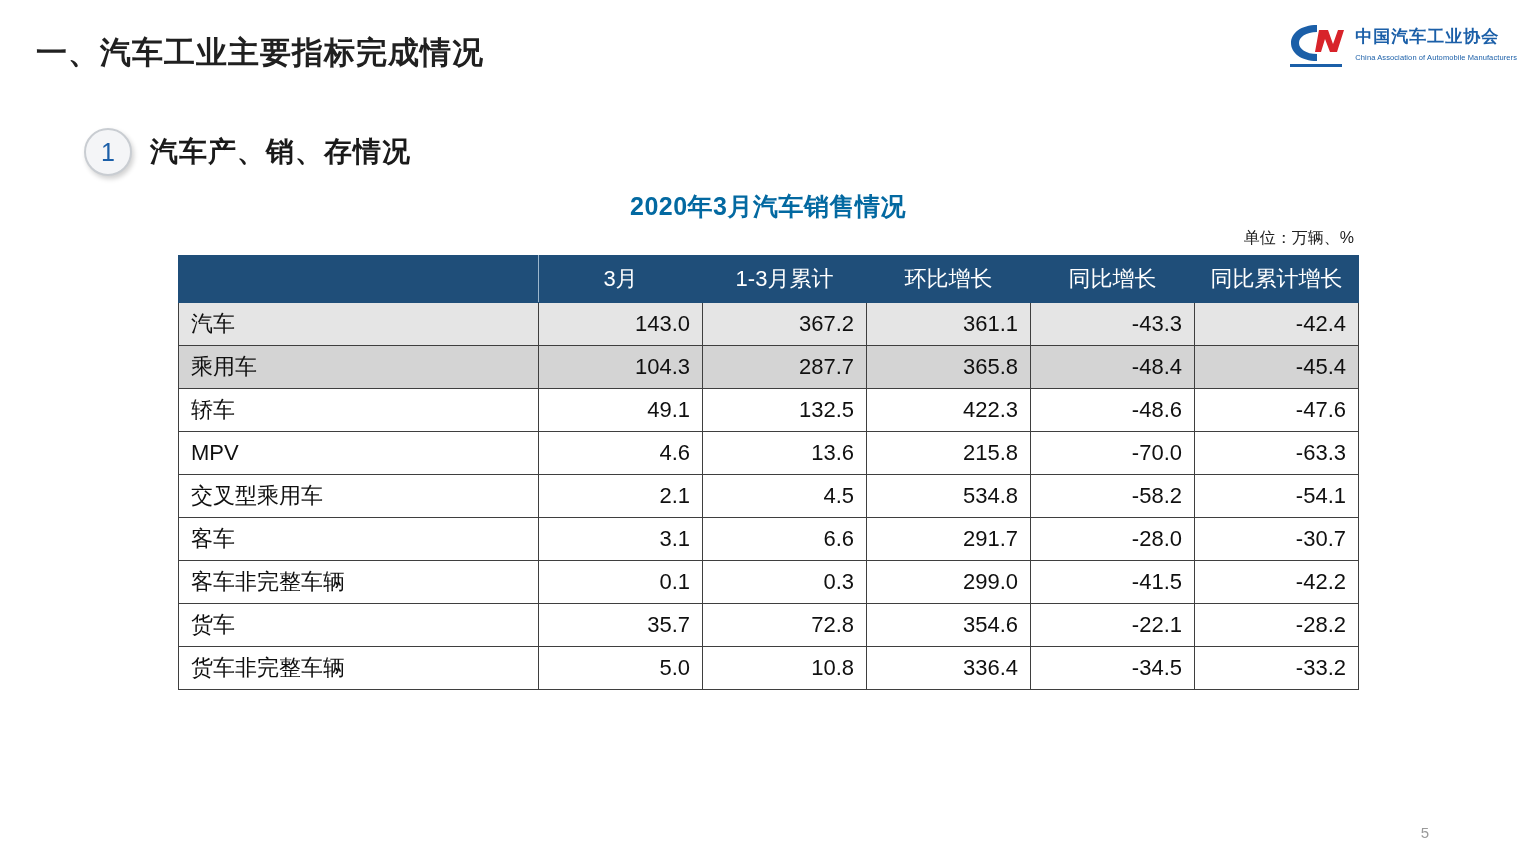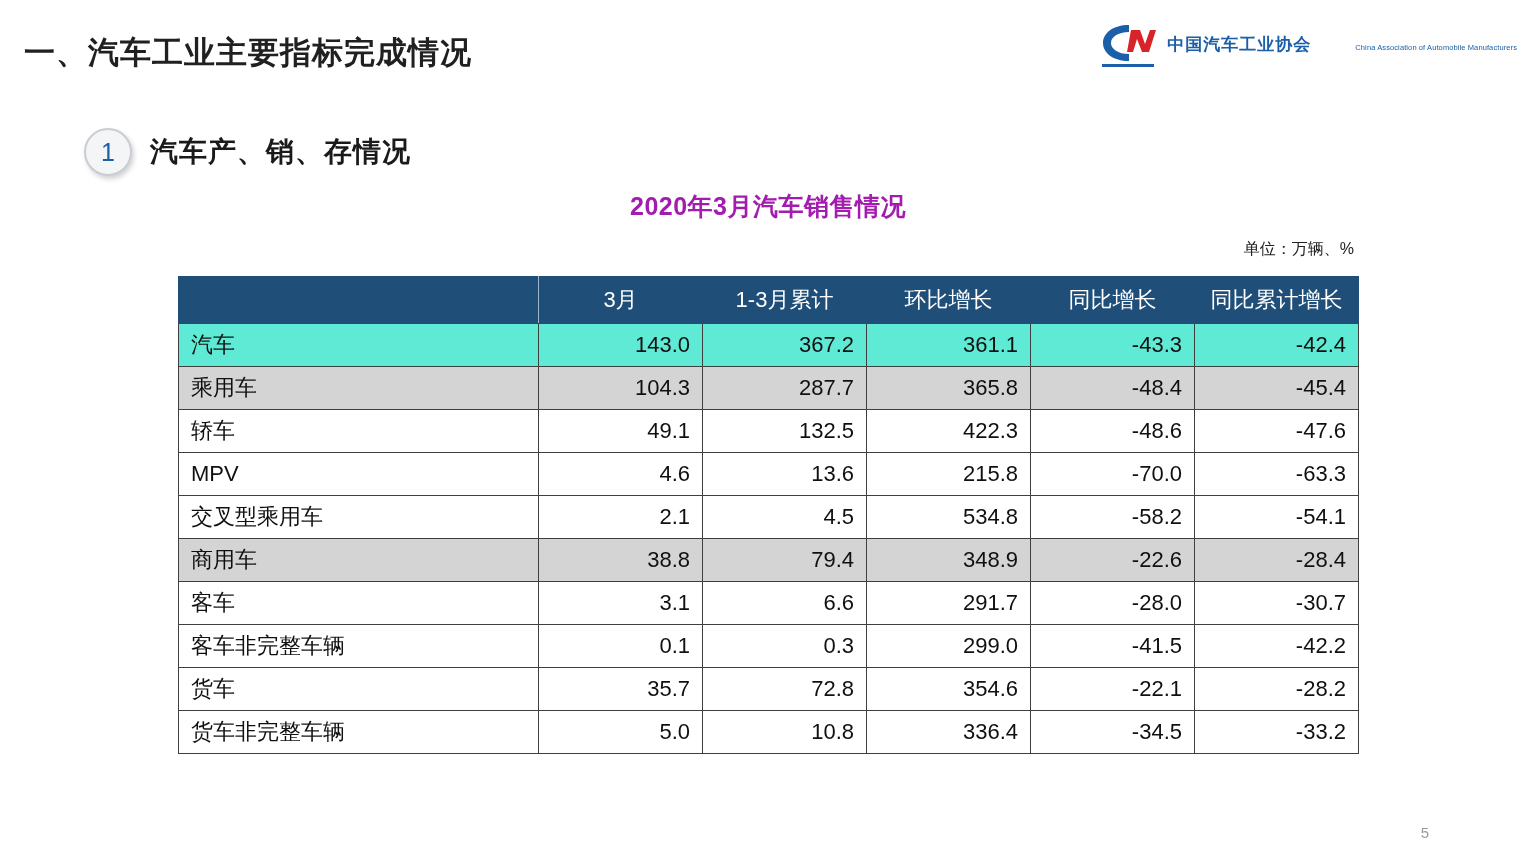--- a/index.html
+++ b/index.html
@@ -12,21 +12,21 @@
     background: #ffffff;
     font-family: "Liberation Sans", "DejaVu Sans", sans-serif;
     color: #1a1a1a;
     position: relative;
     overflow: hidden;
   }
 
   
   .slide-title {
     position: absolute;
-    left: 24px;
+    left: 36px;
     top: 32px;
     font-size: 31px;
     font-weight: bold;
     color: #202020;
     letter-spacing: 1px;
     white-space: nowrap;
   }
 
   .logo-block {
     position: absolute;
@@ -36,23 +36,22 @@
     align-items: center;
     gap: 10px;
   }
   .logo-mark {
     width: 58px;
     height: 46px;
     position: relative;
   }
   .logo-text {
     display: flex;
-    flex-direction: row;
+    flex-direction: column;
     line-height: 1.1;
-    gap: 44px;
   }
   .logo-cn {
     font-size: 17px;
     font-weight: bold;
     color: #1b5fa8;
     letter-spacing: 1px;
   }
   .logo-en {
     font-size: 7.5px;
     color: #1b5fa8;
@@ -94,29 +93,29 @@
   .table-wrap {
     position: absolute;
     left: 178px;
     top: 190px;
     width: 1180px;
   }
   .table-title {
     text-align: center;
     font-size: 25px;
     font-weight: bold;
-    color: #a21caf;
+    color: #0369a1;
     letter-spacing: 0.5px;
-    margin-bottom: 16px;
+    margin-bottom: 5px;
   }
   .unit-note {
     text-align: right;
     font-size: 16px;
     color: #202020;
-    margin-bottom: 16px;
+    margin-bottom: 6px;
     padding-right: 4px;
   }
 
   table.sales {
     border-collapse: collapse;
     width: 1180px;
     table-layout: fixed;
     font-size: 22px;
   }
   table.sales col.c0 { width: 360px; }
@@ -145,21 +144,21 @@
     font-size: 22px;
     color: #101010;
   }
   table.sales td.label {
     text-align: left;
   }
   table.sales td.num {
     text-align: right;
   }
 
-  tr.lvl-light td { background: #5eead4; }
+  tr.lvl-light td { background: #e5e5e5; }
   tr.lvl-grey td  { background: #d4d4d4; }
   tr.lvl-white td { background: #ffffff; }
 
   .ind-0 { padding-left: 12px; }
   .ind-1 { padding-left: 42px; }
   .ind-2 { padding-left: 72px; }
   .ind-3 { padding-left: 102px; }
 
   .page-num {
     position: absolute;
@@ -249,28 +248,20 @@
           <td class="num">-63.3</td>
         </tr>
         <tr class="lvl-white">
           <td class="label ind-2">交叉型乘用车</td>
           <td class="num">2.1</td>
           <td class="num">4.5</td>
           <td class="num">534.8</td>
           <td class="num">-58.2</td>
           <td class="num">-54.1</td>
         </tr>
-        <tr class="lvl-grey">
-          <td class="label ind-1">商用车</td>
-          <td class="num">38.8</td>
-          <td class="num">79.4</td>
-          <td class="num">348.9</td>
-          <td class="num">-22.6</td>
-          <td class="num">-28.4</td>
-        </tr>
         <tr class="lvl-white">
           <td class="label ind-2">客车</td>
           <td class="num">3.1</td>
           <td class="num">6.6</td>
           <td class="num">291.7</td>
           <td class="num">-28.0</td>
           <td class="num">-30.7</td>
         </tr>
         <tr class="lvl-white">
           <td class="label ind-3">客车非完整车辆</td>

